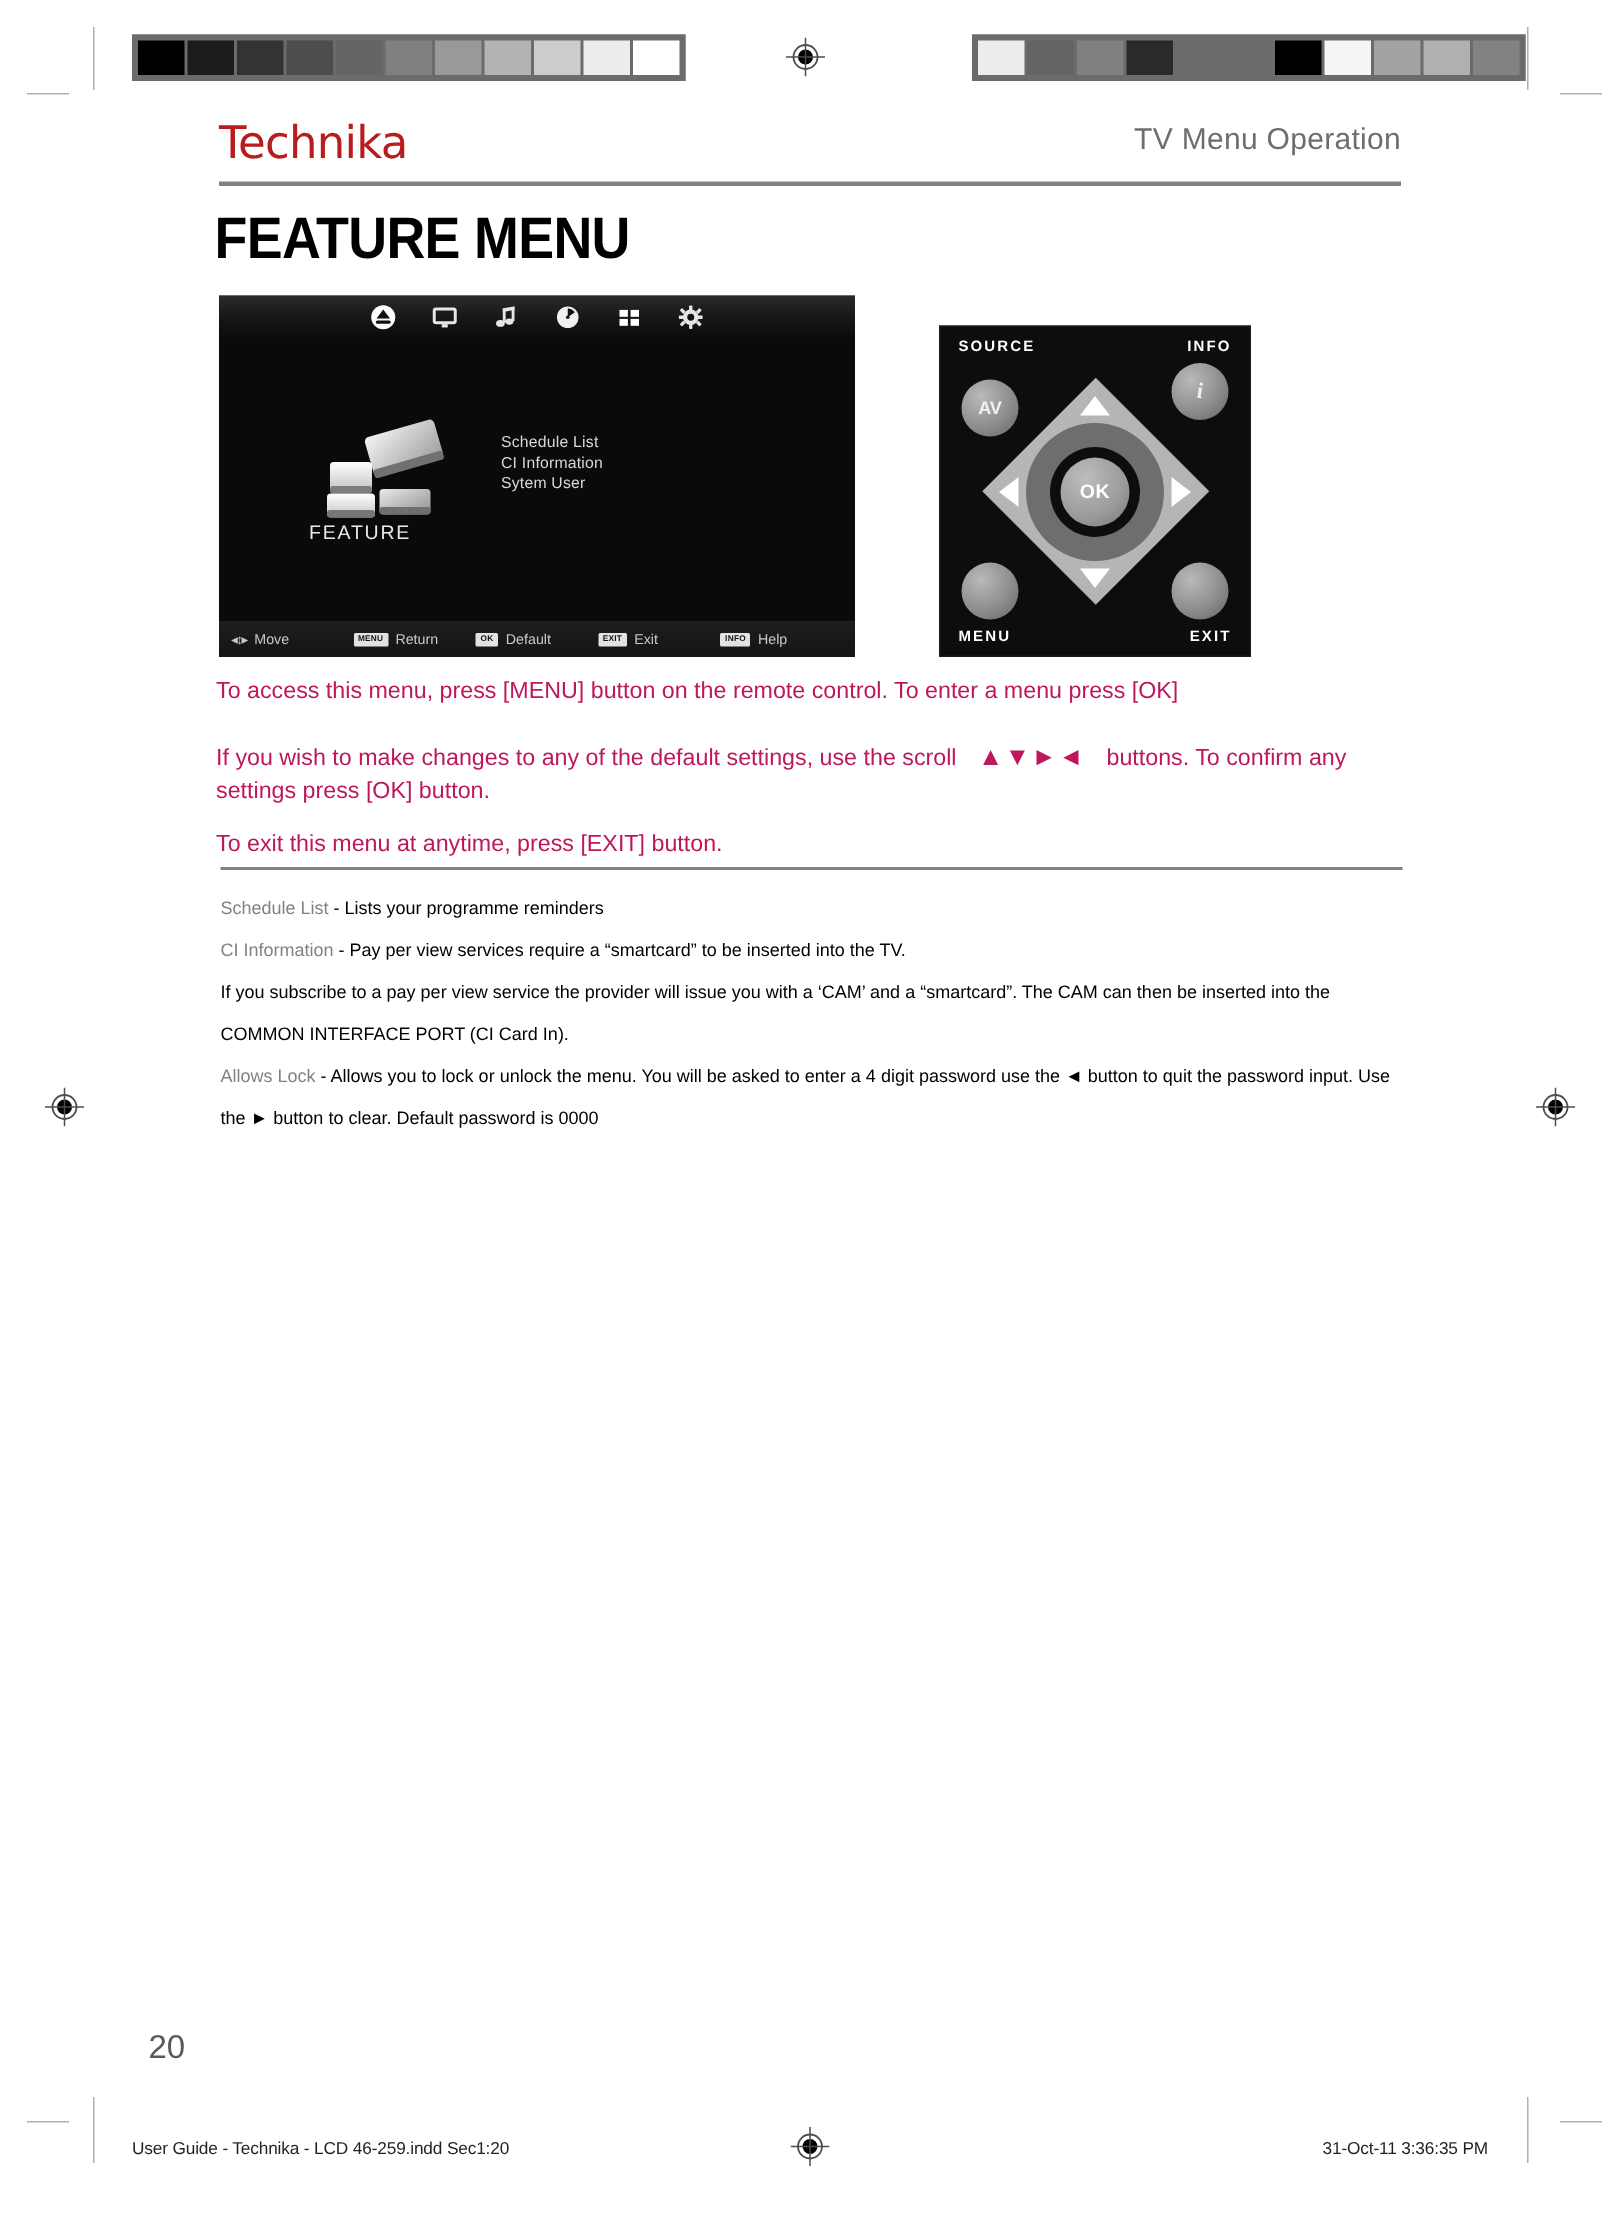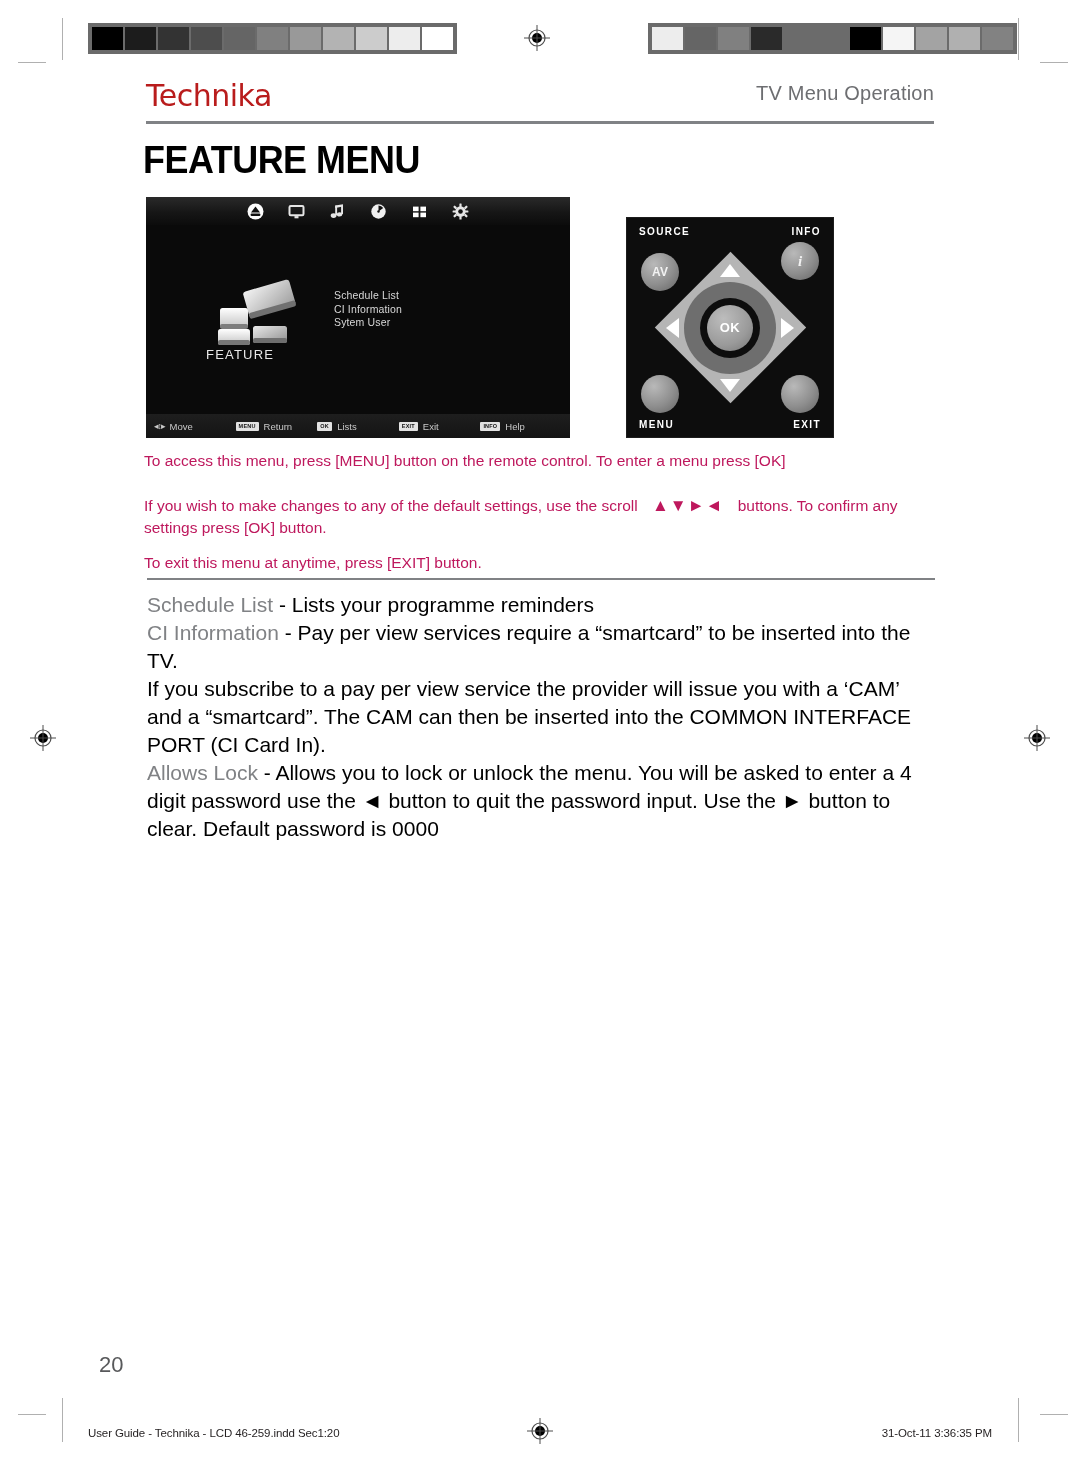--- a/index.html
+++ b/index.html
@@ -290,21 +290,21 @@
     background: #808285;
   }
 
   .term { color: #808285; }
   .desc { color: #000; }
 
   .glossary {
     position: absolute;
     left: 147px;
     width: 790px;
-    font-size: 21px;
+    font-size: 12px;
     line-height: 28px;
     color: #000;
   }
   .g-line { white-space: normal; }
 
   
   .page-number {
     position: absolute;
     left: 99px;
     top: 1352px;
@@ -514,21 +514,21 @@
         <div class="osd-hint">
           <span class="move-glyph">◂↕▸</span>
           <span>Move</span>
         </div>
         <div class="osd-hint">
           <span class="key-chip">MENU</span>
           <span>Return</span>
         </div>
         <div class="osd-hint">
           <span class="key-chip">OK</span>
-          <span>Lists</span>
+          <span>Default</span>
         </div>
         <div class="osd-hint">
           <span class="key-chip">EXIT</span>
           <span>Exit</span>
         </div>
         <div class="osd-hint">
           <span class="key-chip">INFO</span>
           <span>Help</span>
         </div>
       </div>

